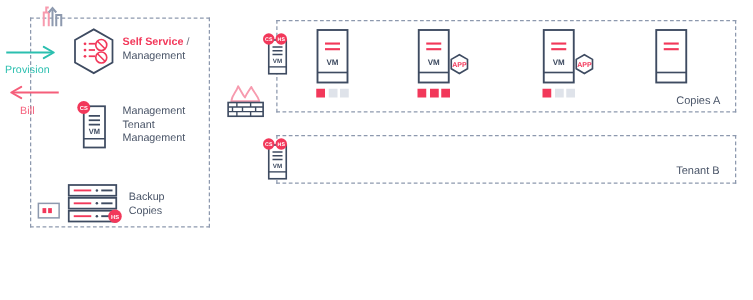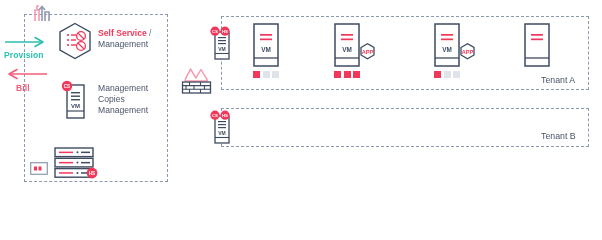--- a/index.html
+++ b/index.html
@@ -6,21 +6,21 @@
   body{width:602px;height:193px;overflow:hidden;
        font-family:"Liberation Sans","DejaVu Sans",sans-serif;
        color:#3e4b61;position:relative;}
   .canvas{position:absolute;left:0;top:0;width:602px;height:193px;}
   .abs{position:absolute;}
 
   
   .dash-box{border:1px dashed #8d99ae;background:transparent;}
 
   
-  .arrow-label{font-size:8.5px;font-weight:700;letter-spacing:.1px;line-height:1;}
+  .arrow-label{font-size:8.5px;font-weight:400;letter-spacing:.1px;line-height:1;}
   .lbl-provision{color:#2bbfaf;}
   .lbl-bill{color:#f55e7a;text-align:center;}
 
   
   .svc-text{font-size:8.6px;line-height:11px;color:#4a5568;}
   .svc-strong{color:#f2385a;font-weight:700;}
   .svc-slash{color:#6b7280;font-weight:400;}
   .tenant-label{font-size:8.8px;color:#4a5568;font-weight:400;}
   svg{display:block;overflow:visible;}
 
@@ -91,21 +91,21 @@
       <rect x="13" y="12" width="9" height="1.4" fill="#3e4b61"></rect>
       <rect x="13" y="15.5" width="9" height="1.4" fill="#3e4b61"></rect>
       <rect x="13" y="19" width="9" height="1.4" fill="#3e4b61"></rect>
       <text x="17.5" y="27.5" font-size="6" font-family="Liberation Sans, sans-serif" fill="#3e4b61" text-anchor="middle" font-weight="700">VM</text>
       <circle cx="9" cy="6" r="5.2" fill="#f2385a"></circle>
       <text x="9" y="8" font-size="4.6" font-family="Liberation Sans, sans-serif" fill="#ffffff" text-anchor="middle" font-weight="700">CS</text>
     </svg>
   </div>
   <div class="abs svc-text" style="left:98px;top:83px;width:70px;">
     <span>Management</span><br>
-    <span>Copies</span><br>
+    <span>Tenant</span><br>
     <span>Management</span>
   </div>
 
   <div class="abs" style="left:30px;top:162px;">
     <svg width="18" height="13" viewBox="0 0 18 13">
       <rect x="0.7" y="0.7" width="16.6" height="11.6" fill="none" stroke="#8d99ae" stroke-width="1.2"></rect>
       <rect x="4" y="4.5" width="3" height="4" fill="#f2385a"></rect>
       <rect x="8.5" y="4.5" width="3" height="4" fill="#f2385a"></rect>
     </svg>
   </div>
@@ -120,35 +120,39 @@
       <circle cx="23.5" cy="5.3" r="1" fill="#3e4b61"></circle>
       <circle cx="23.5" cy="15.6" r="1" fill="#3e4b61"></circle>
       <circle cx="23.5" cy="25.9" r="1" fill="#3e4b61"></circle>
       <rect x="27" y="4.6" width="9" height="1.5" fill="#3e4b61"></rect>
       <rect x="27" y="14.9" width="9" height="1.5" fill="#3e4b61"></rect>
       <rect x="27" y="25.2" width="9" height="1.5" fill="#3e4b61"></rect>
       <circle cx="38" cy="26" r="5.4" fill="#f2385a"></circle>
       <text x="38" y="28" font-size="4.6" font-family="Liberation Sans, sans-serif" fill="#ffffff" text-anchor="middle" font-weight="700">HS</text>
     </svg>
   </div>
+  <div class="abs svc-text" style="left:103px;top:152px;width:60px;">
+    <span>Backup</span><br>
+    <span>Copies</span>
+  </div>
 
   <div class="abs" style="left:180px;top:66px;">
     <svg width="34" height="30" viewBox="0 0 34 30">
       <path d="M5 15 C6 9, 9 8, 10.5 3 C13 7, 14 9.5, 16 12 C17.5 8.5, 19 7, 21 3.5
                C23 8, 26 10, 27.5 15 Z" fill="none" stroke="#f79aae" stroke-width="1.5" stroke-linejoin="round"></path>
       <rect x="2.5" y="16" width="28" height="11" fill="none" stroke="#3e4b61" stroke-width="1.3"></rect>
       <path d="M2.5 19.6 L30.5 19.6 M2.5 23.3 L30.5 23.3" stroke="#3e4b61" stroke-width="1.1"></path>
       <path d="M9.5 16 L9.5 19.6 M20.5 16 L20.5 19.6
                M6 19.6 L6 23.3 M14 19.6 L14 23.3 M24.5 19.6 L24.5 23.3
                M9.5 23.3 L9.5 27 M20.5 23.3 L20.5 27" stroke="#3e4b61" stroke-width="1.1"></path>
     </svg>
   </div>
 
   <div class="abs dash-box" style="left:221px;top:16px;width:366px;height:72px;"></div>
-  <div class="abs tenant-label" style="left:541px;top:75px;">Tenant A</div>
+  <div class="abs tenant-label" style="left:541px;top:75px;">Copies A</div>
 
   <div class="abs" style="left:207px;top:26px;">
     <svg width="30" height="38" viewBox="0 0 30 38">
       <rect x="8" y="6" width="14" height="27" fill="#ffffff" stroke="#3e4b61" stroke-width="1.3"></rect>
       <path d="M8 27.5 L22 27.5" stroke="#3e4b61" stroke-width="1.1"></path>
       <rect x="11" y="11" width="8" height="1.2" fill="#3e4b61"></rect>
       <rect x="11" y="14" width="8" height="1.2" fill="#3e4b61"></rect>
       <rect x="11" y="17" width="8" height="1.2" fill="#3e4b61"></rect>
       <text x="15" y="24.5" font-size="5" font-family="Liberation Sans, sans-serif" fill="#3e4b61" text-anchor="middle" font-weight="700">VM</text>
       <circle cx="8" cy="5.2" r="4.6" fill="#f2385a"></circle>

